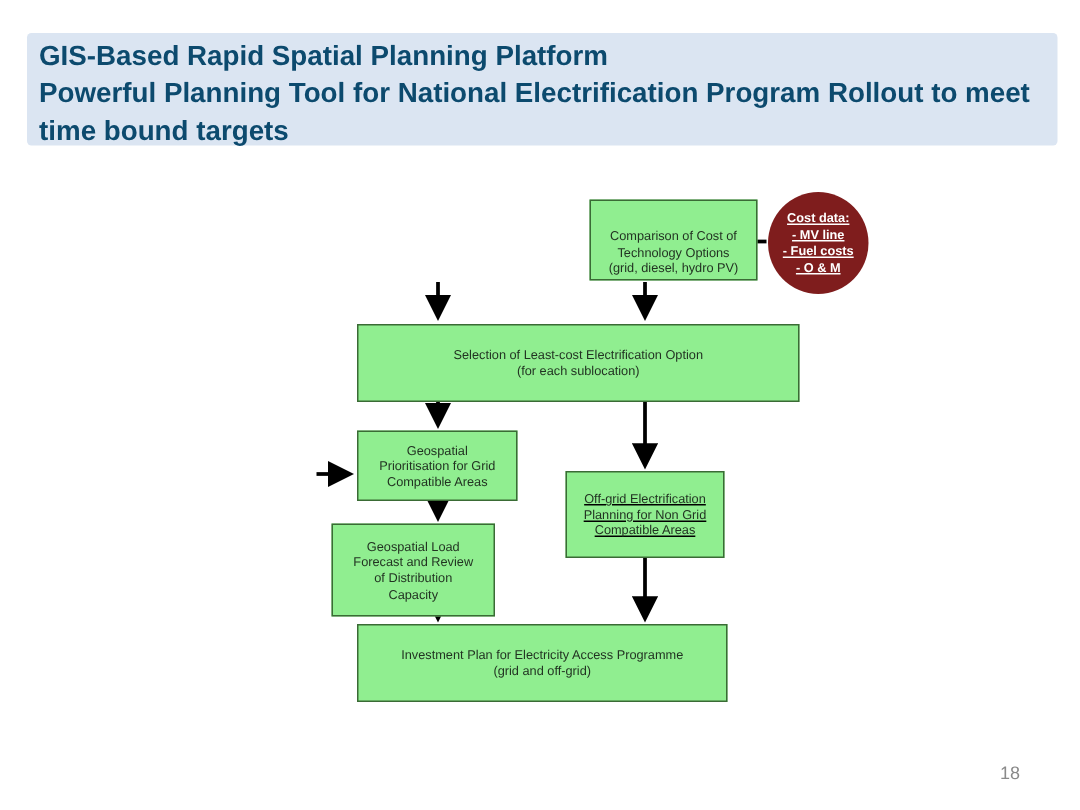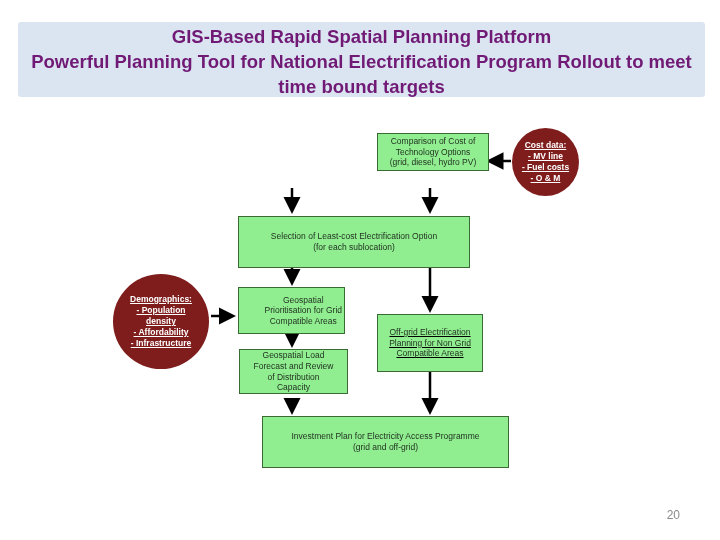--- a/index.html
+++ b/index.html
@@ -24,24 +24,23 @@
     background: #dbe5f2;
     border-radius: 3px;
     box-sizing: border-box;
     padding: 2px 8px;
     display: flex;
     align-items: flex-start;
   }
   .title-text {
     font-size: 18.5px;
     font-weight: bold;
-    color: #701a75;
+    color: #0c4a6e;
     line-height: 25px;
     white-space: pre-line;
-    text-align: center;
   }
   .diagram {
     position: absolute;
     left: 0; top: 0;
     width: 720px;
     height: 540px;
   }
   .node {
     position: absolute;
     box-sizing: border-box;
@@ -111,67 +110,60 @@
       <line x1="511" y1="161" x2="491" y2="161" stroke="#000000" stroke-width="2.5" marker-end="url(#arrowhead)"></line>
       <line x1="292" y1="268" x2="292" y2="281" stroke="#000000" stroke-width="2.5" marker-end="url(#arrowhead)"></line>
       <line x1="430" y1="268" x2="430" y2="308" stroke="#000000" stroke-width="2.5" marker-end="url(#arrowhead)"></line>
       <line x1="211" y1="316" x2="231" y2="316" stroke="#000000" stroke-width="2.5" marker-end="url(#arrowhead)"></line>
       <line x1="292" y1="334" x2="292" y2="343" stroke="#000000" stroke-width="2.5" marker-end="url(#arrowhead)"></line>
       <line x1="292" y1="402" x2="292" y2="410" stroke="#000000" stroke-width="2.5" marker-end="url(#arrowhead)"></line>
       <line x1="430" y1="372" x2="430" y2="410" stroke="#000000" stroke-width="2.5" marker-end="url(#arrowhead)"></line>
     </svg>
 
 
-    <div class="node node-box" style="left:377px; top:133px; width:112px; height:38px;">
+    <div class="node node-box" style="left:393px; top:133px; width:112px; height:54px;align-items:flex-end;">
       <div class="node-text">Comparison of Cost of
 Technology Options
 (grid, diesel, hydro PV)</div>
     </div>
 
     <div class="node node-circle" style="left:512px; top:128px; width:67px; height:68px;">
       <div class="node-text">Cost data:
 - MV line
 - Fuel costs
 - O &amp; M</div>
     </div>
 
-    <div class="node node-box" style="left:238px; top:216px; width:232px; height:52px;">
+    <div class="node node-box" style="left:238px; top:216px; width:295px; height:52px;">
       <div class="node-text">Selection of Least-cost Electrification Option
 (for each sublocation)</div>
     </div>
 
-    <div class="node node-circle" style="left:113px; top:274px; width:96px; height:95px;">
-      <div class="node-text">Demographics:
-- Population
-density
-- Affordability
-- Infrastructure</div>
-    </div>
 
-    <div class="node node-box" style="left:238px; top:287px; width:107px; height:47px;justify-content:flex-end;">
+    <div class="node node-box" style="left:238px; top:287px; width:107px; height:47px;">
       <div class="node-text">Geospatial
 Prioritisation for Grid
 Compatible Areas</div>
     </div>
 
     <div class="node node-box" style="left:377px; top:314px; width:106px; height:58px;text-decoration:underline;">
       <div class="node-text">Off-grid Electrification
 Planning for Non Grid
 Compatible Areas</div>
     </div>
 
-    <div class="node node-box" style="left:239px; top:349px; width:109px; height:45px;">
+    <div class="node node-box" style="left:221px; top:349px; width:109px; height:62px;">
       <div class="node-text">Geospatial Load
 Forecast and Review
 of Distribution
 Capacity</div>
     </div>
 
-    <div class="node node-box" style="left:238px; top:416px; width:247px; height:52px;margin-left:24px;">
+    <div class="node node-box" style="left:238px; top:416px; width:247px; height:52px;">
       <div class="node-text">Investment Plan for Electricity Access Programme
 (grid and off-grid)</div>
     </div>
 
   </div>
 
-  <div class="page-number">20</div>
+  <div class="page-number">18</div>
 
 </div>
 
 </body></html>

